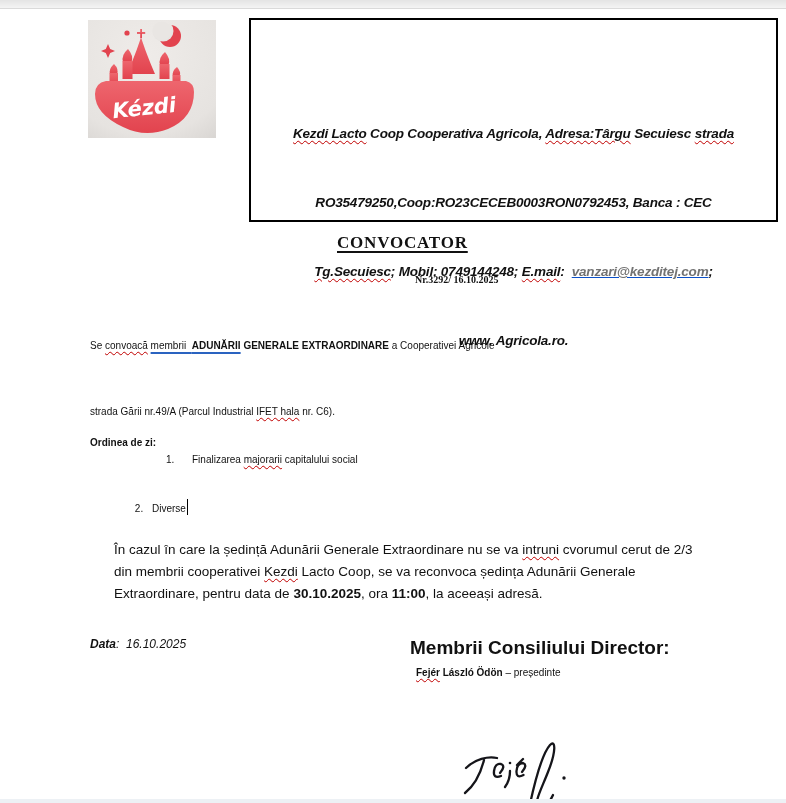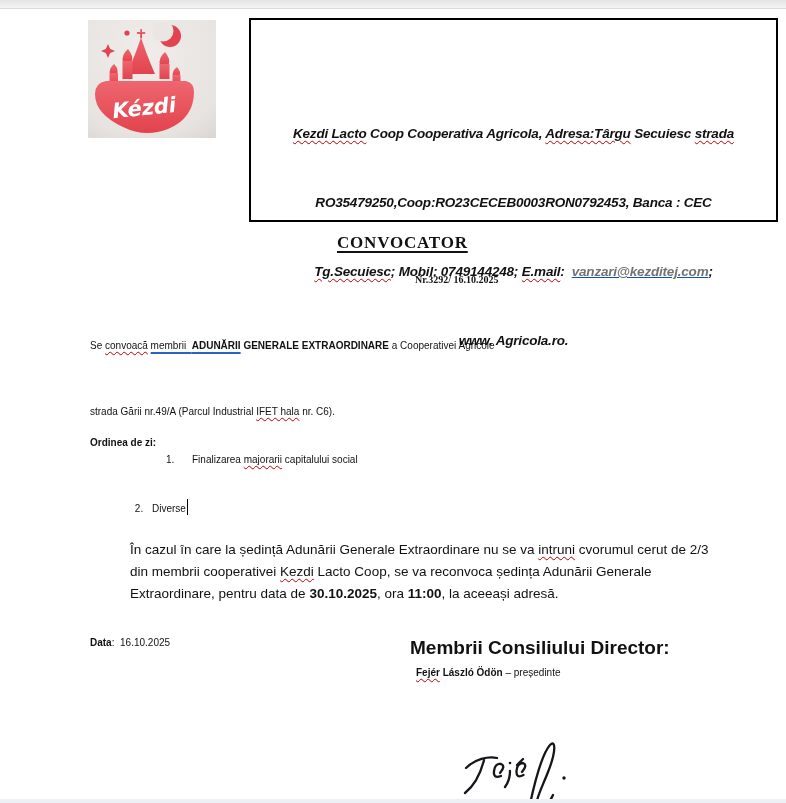--- a/index.html
+++ b/index.html
@@ -24,23 +24,23 @@
             font-weight:bold;font-size:10px;}
 
   .bodyline{position:absolute;white-space:pre-wrap;font-size:10px;}
   .L1{left:90px;top:340px;}
   .L2{left:90px;top:373px;}
   .L3{left:90px;top:406px;}
   .Lhead{left:90px;top:437px;font-weight:bold;}
   .Li1{left:126px;top:454px;margin-left:40px;}
   .Li2{left:126px;top:499px;text-align:center;}
   .num{display:inline-block;width:26px;}
-  .quorum{position:absolute;left:130px;top:539px;width:600px;font-size:13.5px;
+  .quorum{position:absolute;left:114px;top:539px;width:600px;font-size:13.5px;
           line-height:22px;white-space:pre-wrap;}
-  .Lfoot-left{left:90px;top:637px;font-size:10px;}
+  .Lfoot-left{left:90px;top:637px;font-size:12px;font-style:italic;}
   .Lfoot-right{left:410px;top:637px;font-size:19px;font-weight:bold;}
   .Lpresident{left:416px;top:667px;font-size:10px;}
 
   .b{font-weight:bold;}
   .sp{text-decoration:underline;text-decoration-style:wavy;text-decoration-color:#c00000;
       text-decoration-thickness:1px;text-underline-offset:2px;}
   .u-blue{text-decoration:underline;text-decoration-color:#2a63c0;
           text-decoration-thickness:1.5px;text-underline-offset:3px;}
   .link{color:#737373;text-decoration:underline;text-decoration-color:#0b50c8;cursor:pointer;}
   .caret{display:inline-block;width:1.5px;height:16px;background:#000;vertical-align:-3px;margin-left:1px;}

